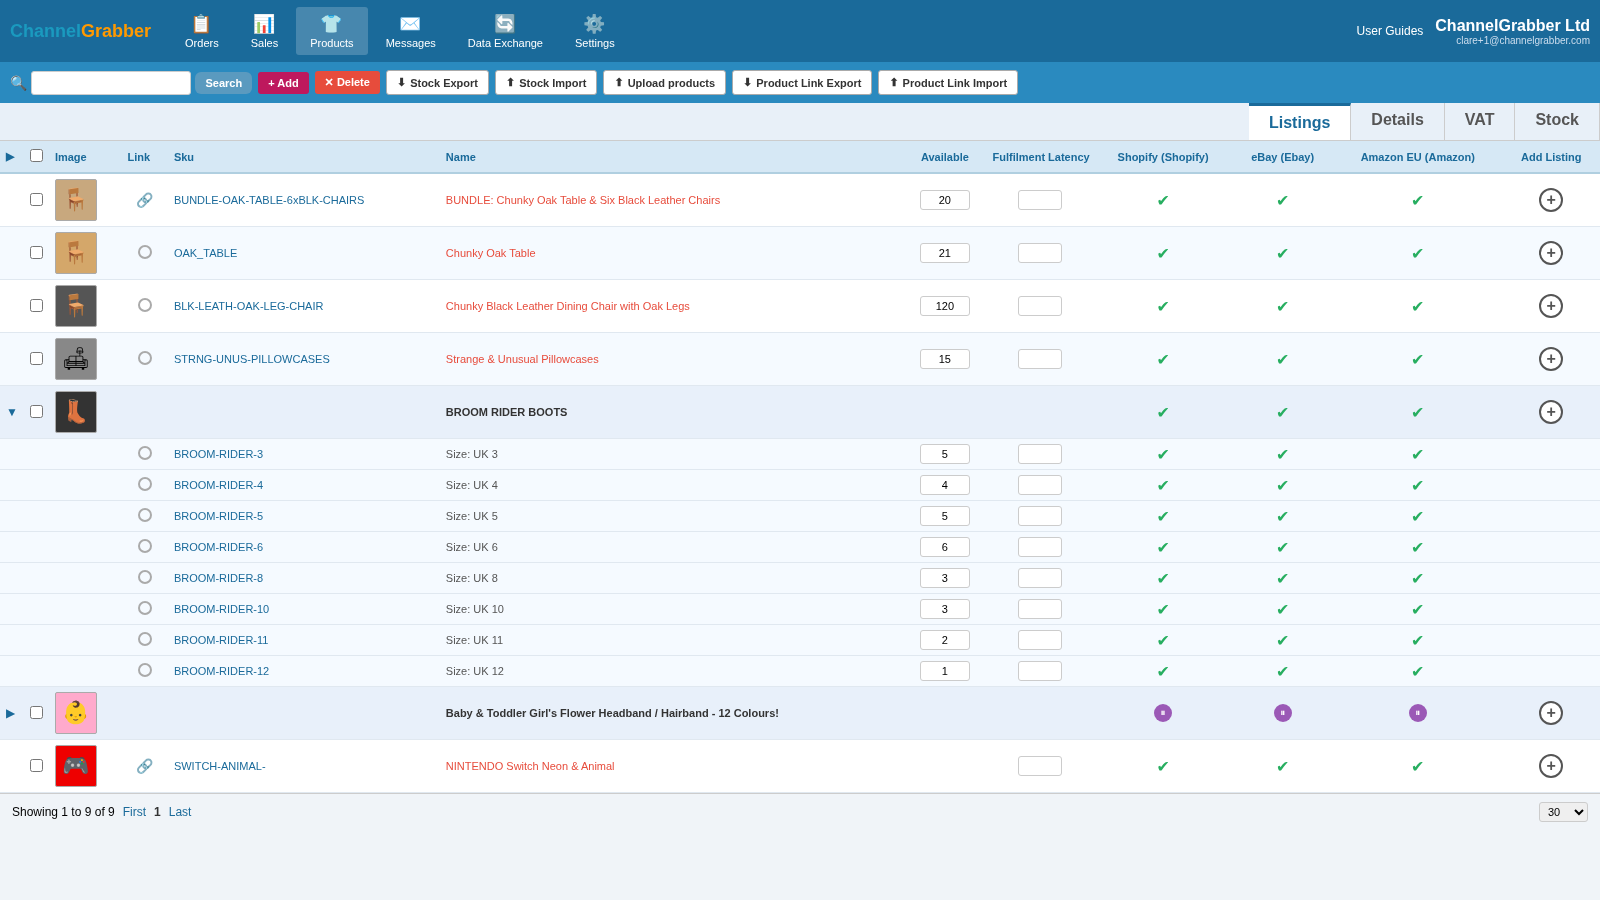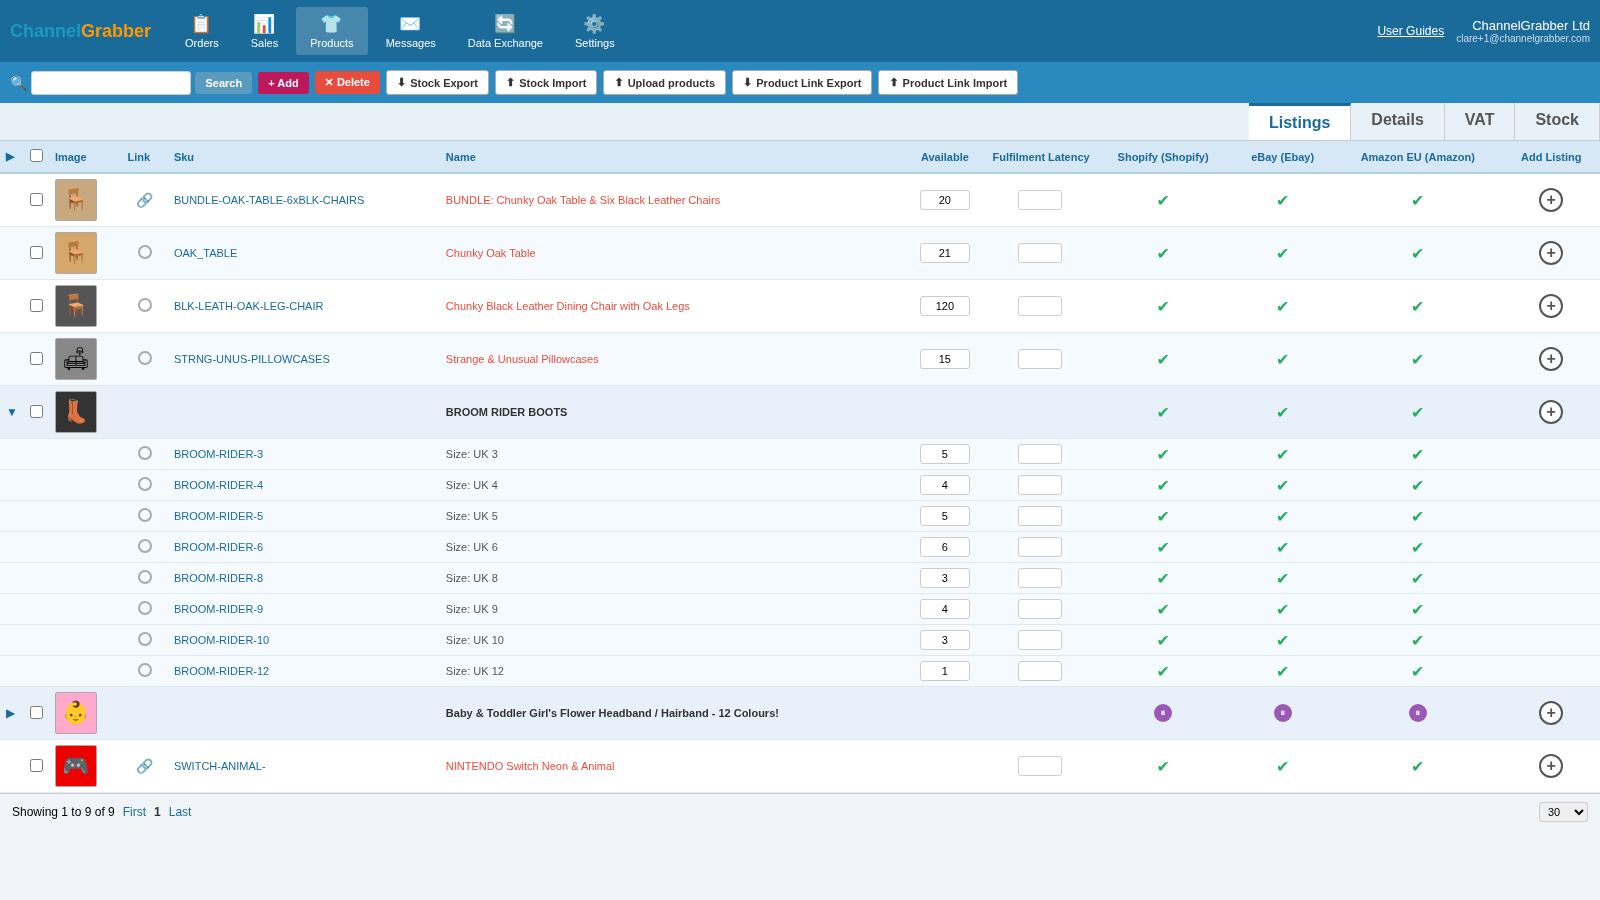--- a/index.html
+++ b/index.html
@@ -44,21 +44,21 @@
     .nav-item-wrap { position: relative; }
     .nav-right {
       display: flex;
       align-items: center;
       gap: 12px;
       margin-left: auto;
       color: white;
       font-size: 11px;
     }
     .nav-right .company { text-align: right; }
-    .nav-right .company .name { font-weight: normal; font-size: 13px; }
+    .nav-right .company .name { font-weight: bold; font-size: 16px; }
 
     
     .toolbar {
       background: #2a8abf;
       display: flex;
       align-items: center;
       padding: 8px 10px;
       gap: 6px;
       flex-wrap: wrap;
     }
@@ -80,21 +80,21 @@
       align-items: center;
       gap: 4px;
       padding: 5px 10px;
       border-radius: 3px;
       border: none;
       cursor: pointer;
       font-size: 11px;
       font-weight: bold;
       white-space: nowrap;
     }
-    .btn-search { background: #5a9abf; color: white; }
+    .btn-search { background: #5a9abf; color: white; border-radius: 6px; }
     .btn-add { background: #be185d; color: white; }
     .btn-delete { background: #e74c3c; color: white; }
     .btn-outline {
       background: white;
       border: 1px solid #aaa;
       color: #333;
     }
 
     
     .tabs-row {
@@ -292,21 +292,21 @@
       </div>
     </div>
     <div class="nav-item-wrap">
       <div class="nav-item">
         <span class="nav-icon">⚙️</span>
         <span>Settings</span>
       </div>
     </div>
   </div>
   <div class="nav-right">
-    <span style="cursor:pointer;text-decoration:underline;font-size:12px;">User Guides</span>
+    <span style="cursor:pointer;font-size:12px;">User Guides</span>
     <div class="company">
       <div class="name">ChannelGrabber Ltd</div>
       <div style="font-size:10px;color:#cde;">clare+1@channelgrabber.com</div>
     </div>
   </div>
 </nav>
 
 <div class="toolbar">
   <div class="search-wrap">
     <span style="color:white;font-size:14px;">🔍</span>
@@ -618,51 +618,51 @@
       <td class="center"></td>
     </tr>
         <tr style="background: rgb(245, 250, 255);">
       <td></td>
       <td></td>
       <td></td>
       <td class="center">
         <span class="radio-circle"></span>
       </td>
       <td>
-        <span class="sku-text">BROOM-RIDER-9</span>
-      </td>
-      <td>
-        <span class="variant-name">Size: UK 9</span>
-      </td>
-      <td class="center">
-        <input class="available-input" type="text" value="4" style="">
+        <span class="sku-text">BROOM-RIDER-10</span>
+      </td>
+      <td>
+        <span class="variant-name">Size: UK 10</span>
+      </td>
+      <td class="center">
+        <input class="available-input" type="text" value="3" style="">
       </td>
       <td class="center">
         <input class="latency-input" type="text" value="" style="">
       </td>
       <td class="center"><span class="check-icon">✔</span></td>
       <td class="center"><span class="check-icon">✔</span></td>
       <td class="center"><span class="check-icon">✔</span></td>
       <td class="center"></td>
     </tr>
         <tr style="background: rgb(245, 250, 255);">
       <td></td>
       <td></td>
       <td></td>
       <td class="center">
         <span class="radio-circle"></span>
       </td>
       <td>
-        <span class="sku-text">BROOM-RIDER-10</span>
-      </td>
-      <td>
-        <span class="variant-name">Size: UK 10</span>
-      </td>
-      <td class="center">
-        <input class="available-input" type="text" value="3" style="">
+        <span class="sku-text">BROOM-RIDER-11</span>
+      </td>
+      <td>
+        <span class="variant-name">Size: UK 11</span>
+      </td>
+      <td class="center">
+        <input class="available-input" type="text" value="2" style="">
       </td>
       <td class="center">
         <input class="latency-input" type="text" value="" style="">
       </td>
       <td class="center"><span class="check-icon">✔</span></td>
       <td class="center"><span class="check-icon">✔</span></td>
       <td class="center"><span class="check-icon">✔</span></td>
       <td class="center"></td>
     </tr>
         <tr style="background: rgb(245, 250, 255);">

